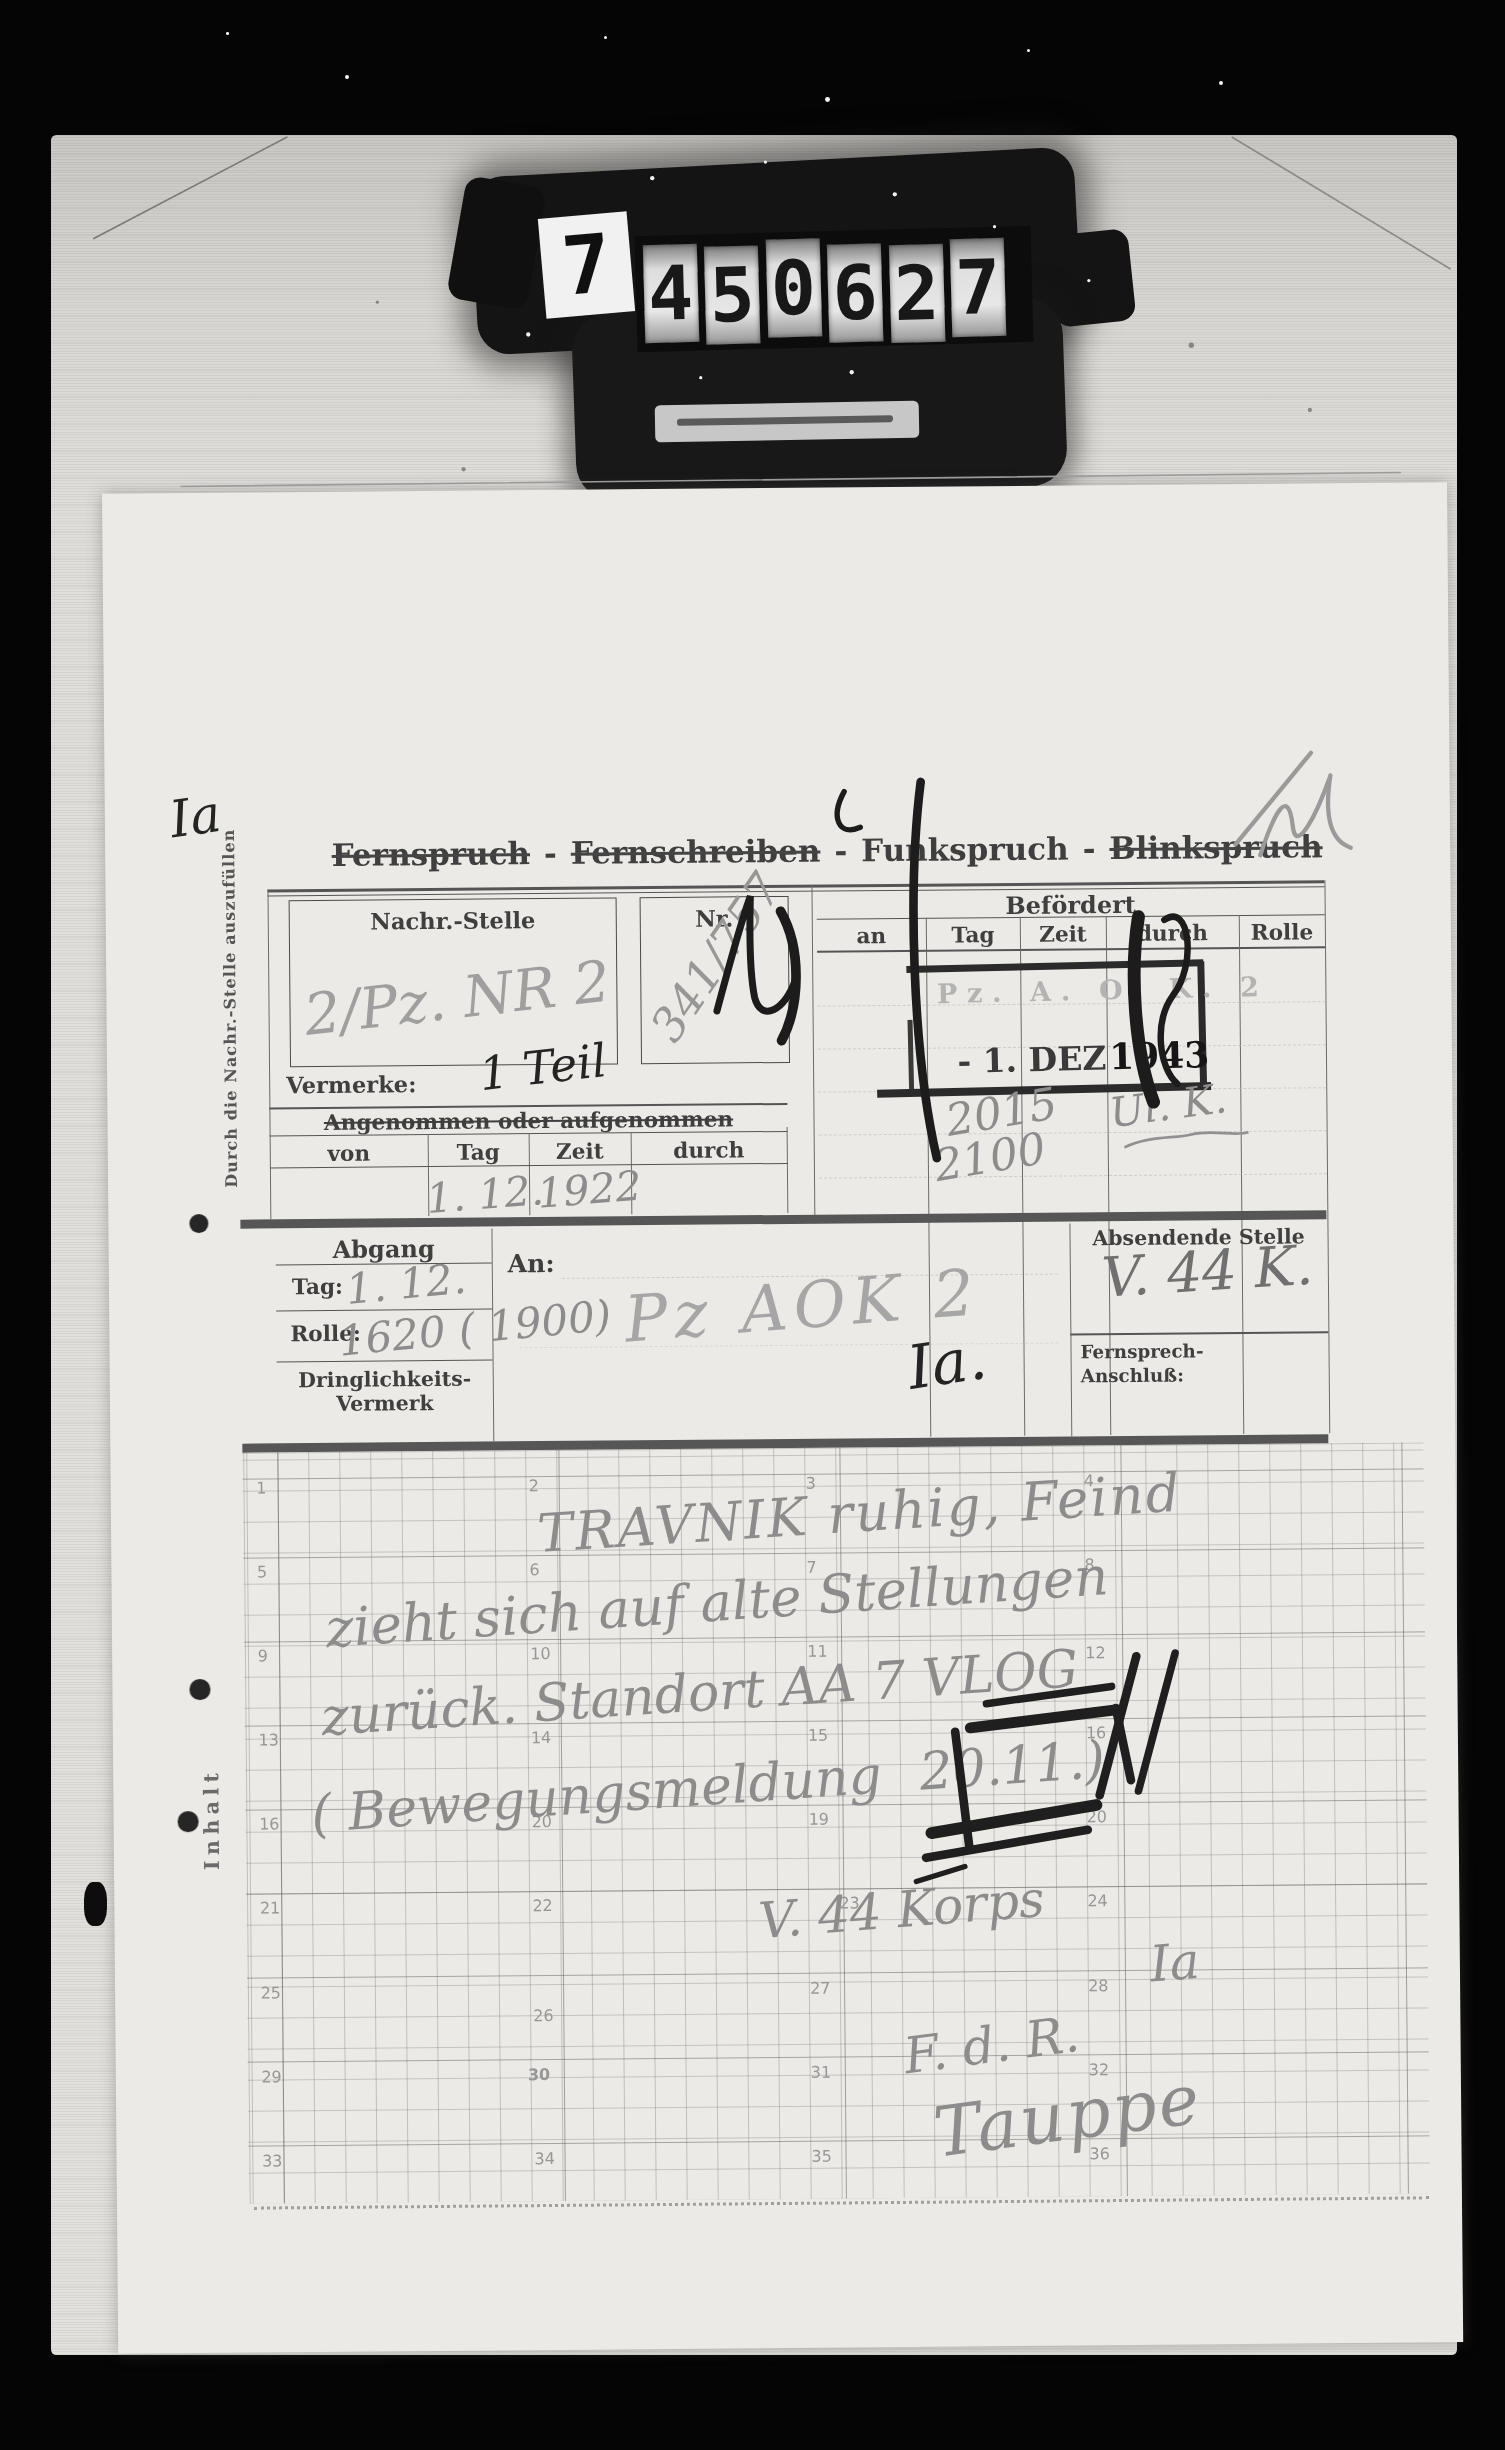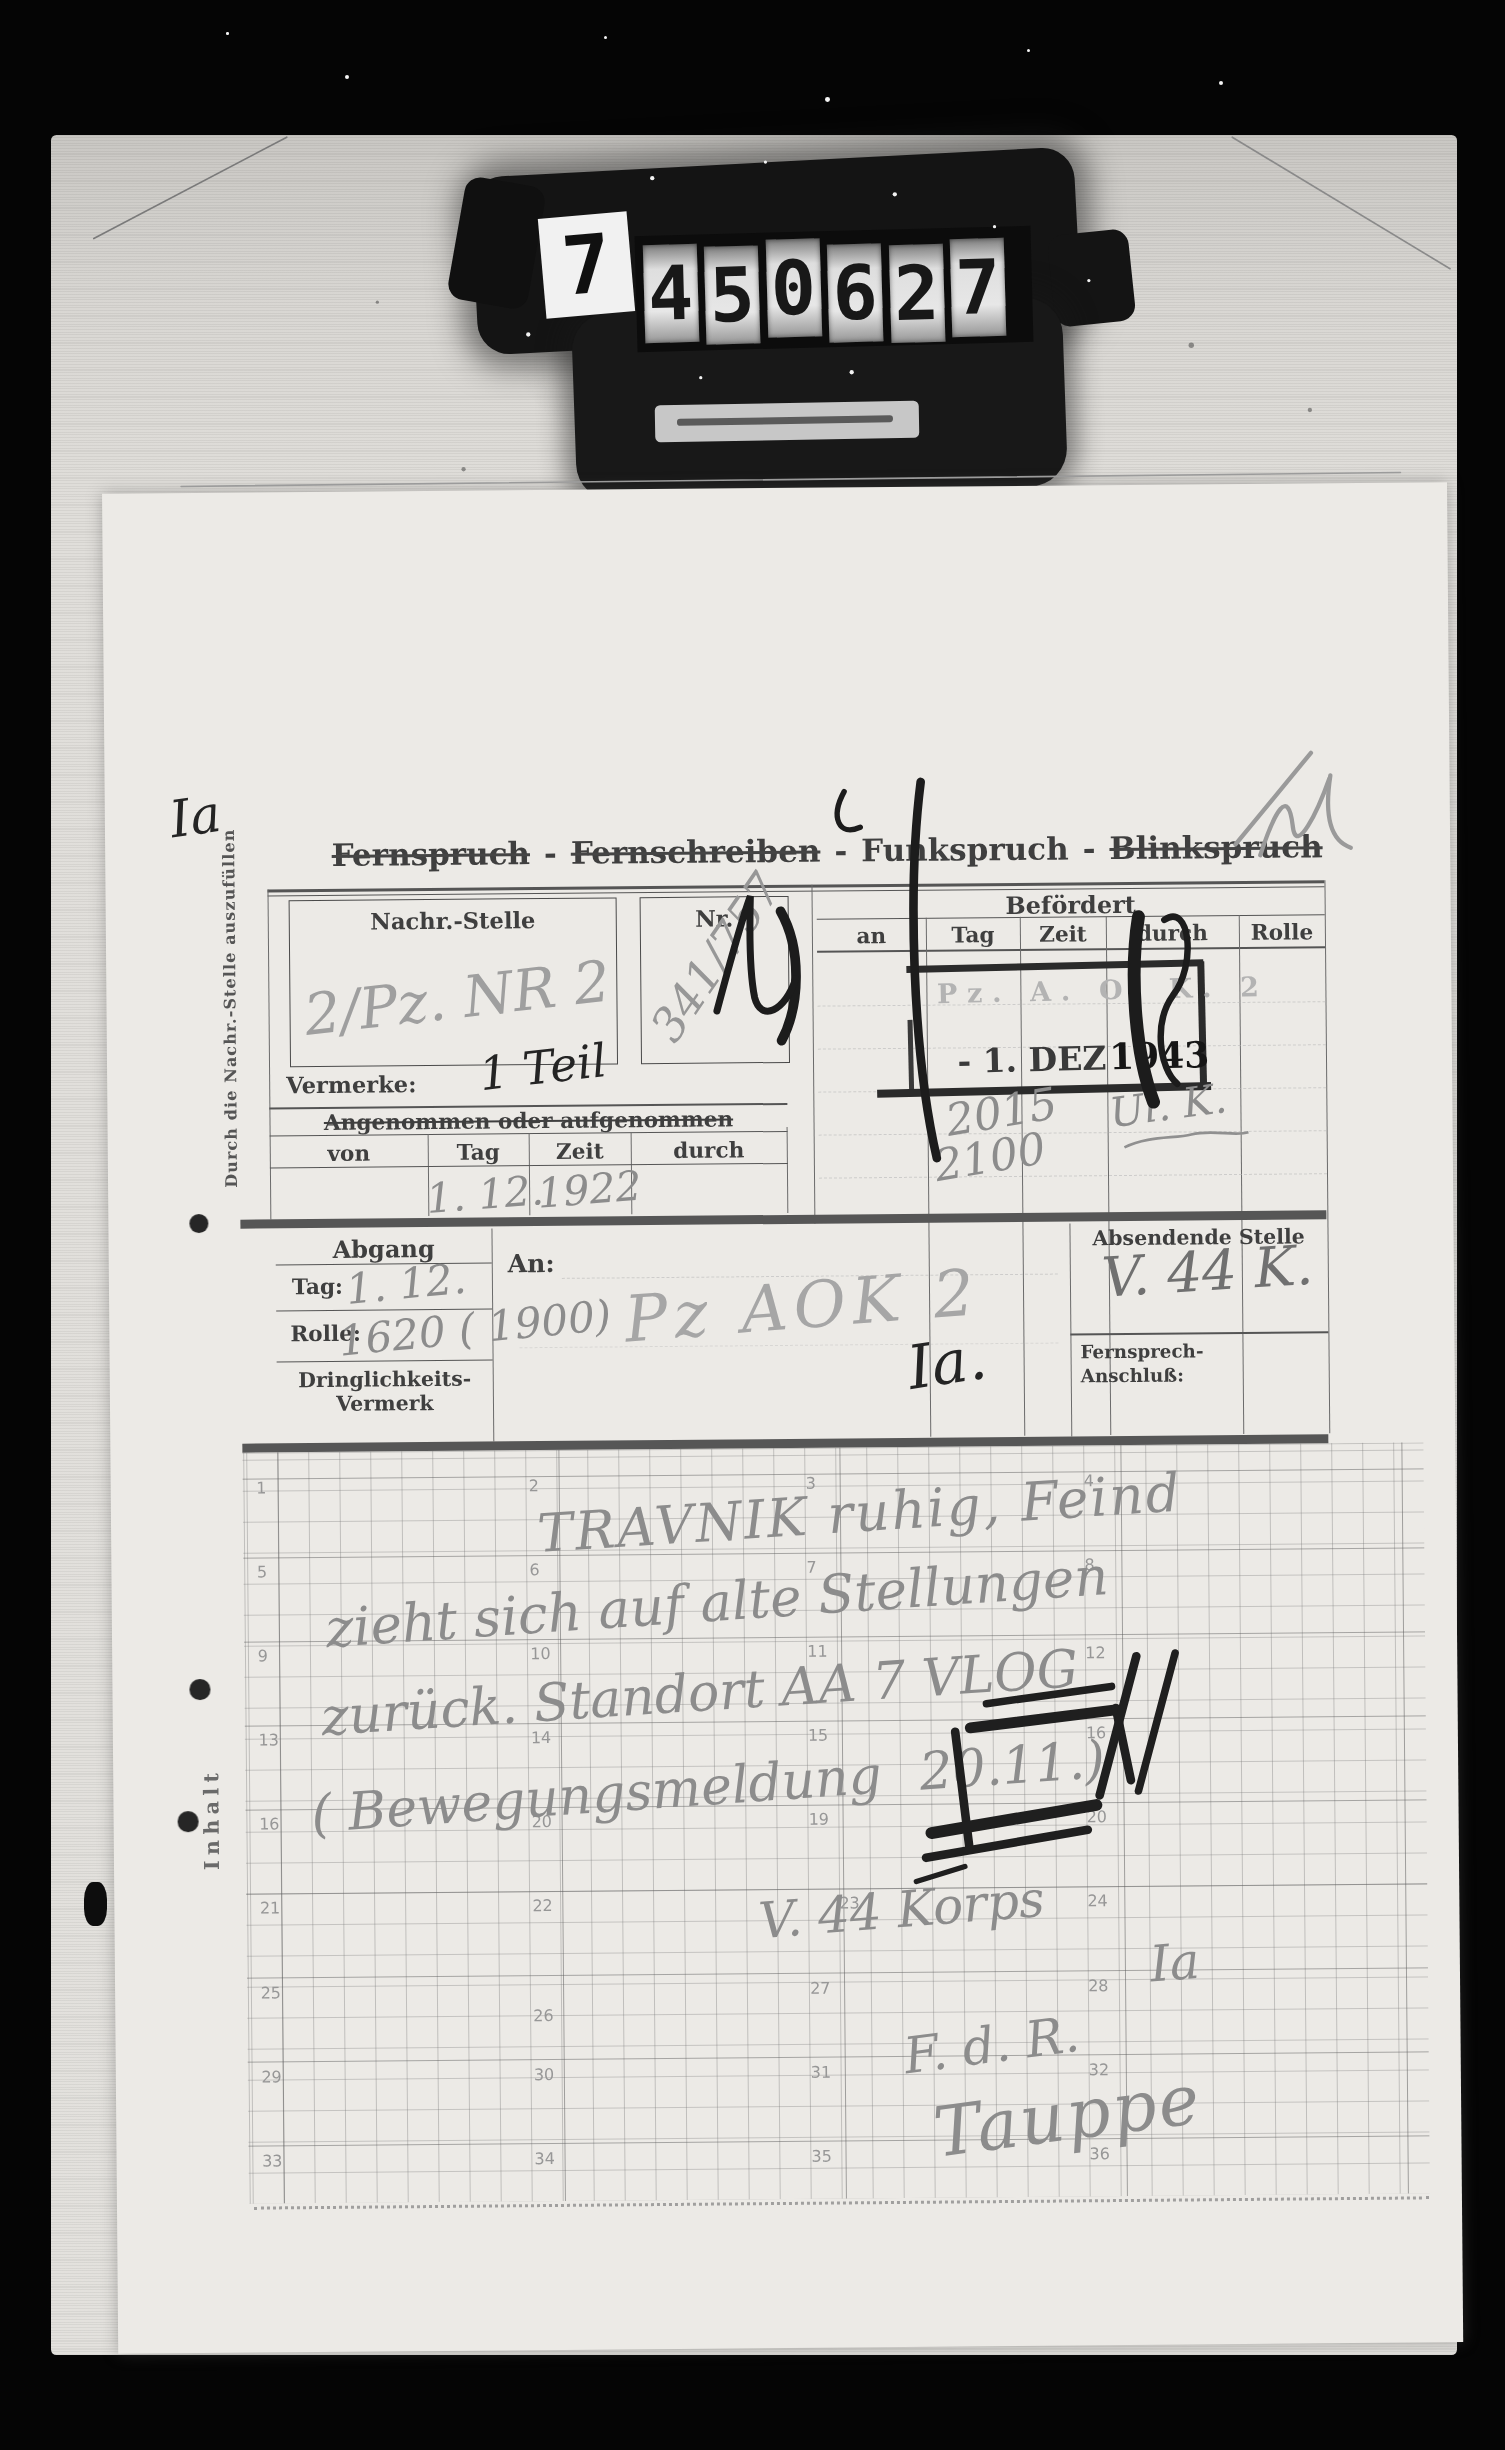--- a/index.html
+++ b/index.html
@@ -239,21 +239,21 @@
           <span class="gnum" style="left: 841px; top: 362px;">20</span>
           <span class="gnum" style="left: 13.5px; top: 446px;">21</span>
           <span class="gnum" style="left: 286px; top: 446px;">22</span>
           <span class="gnum" style="left: 593px; top: 446px;">23</span>
           <span class="gnum" style="left: 841px; top: 446px;">24</span>
           <span class="gnum" style="left: 13.5px; top: 531px;">25</span>
           <span class="gnum" style="left: 286px; top: 556px;">26</span>
           <span class="gnum" style="left: 563px; top: 531px;">27</span>
           <span class="gnum" style="left: 841px; top: 531px;">28</span>
           <span class="gnum" style="left: 13.5px; top: 615px;">29</span>
-          <span class="gnum" style="left: 286px; top: 615px;">30</span>
+          <span class="gnum" style="left: 280px; top: 615px; font-weight: bold;">30</span>
           <span class="gnum" style="left: 563px; top: 615px;">31</span>
           <span class="gnum" style="left: 841px; top: 615px;">32</span>
           <span class="gnum" style="left: 13.5px; top: 699px;">33</span>
           <span class="gnum" style="left: 286px; top: 699px;">34</span>
           <span class="gnum" style="left: 563px; top: 699px;">35</span>
           <span class="gnum" style="left: 841px; top: 699px;">36</span>
         </div>
     </div>
     <div class="vtext" style="left:86px;top:1272px;height:105px;font-size:20.5px;letter-spacing:5.4px;color:#6a6a6a;">Inhalt</div>
 

